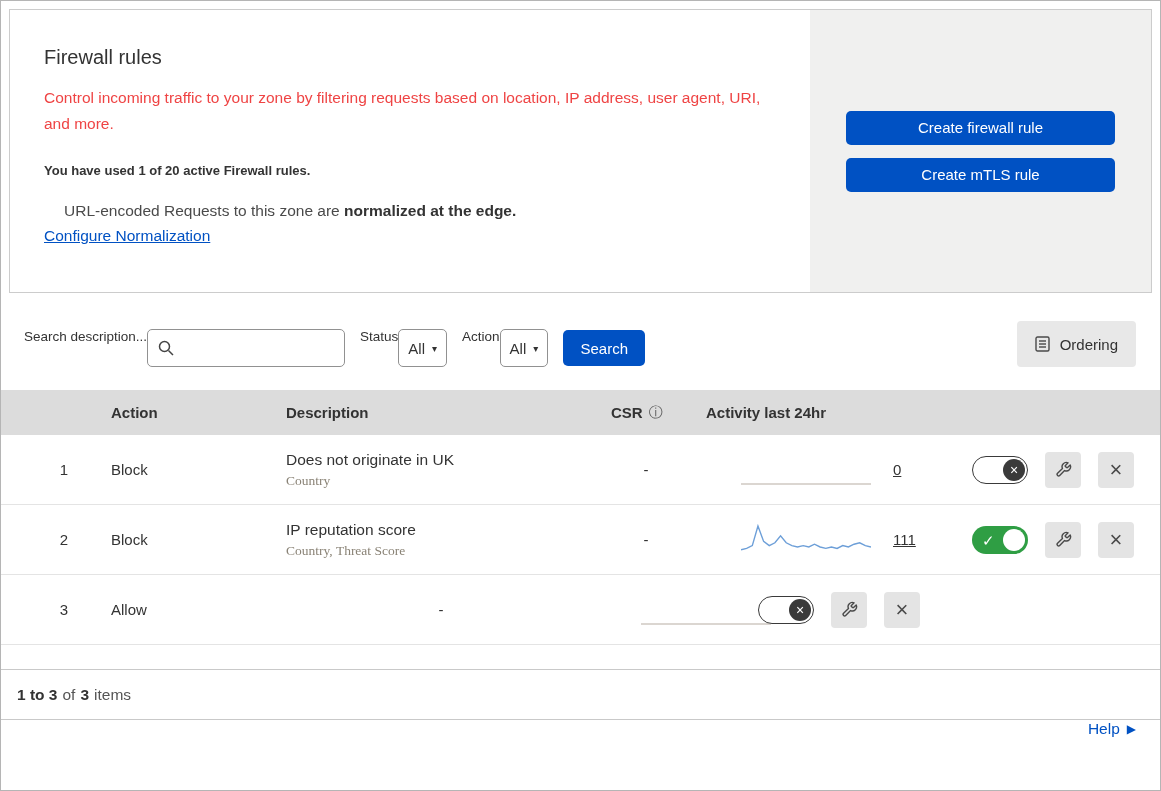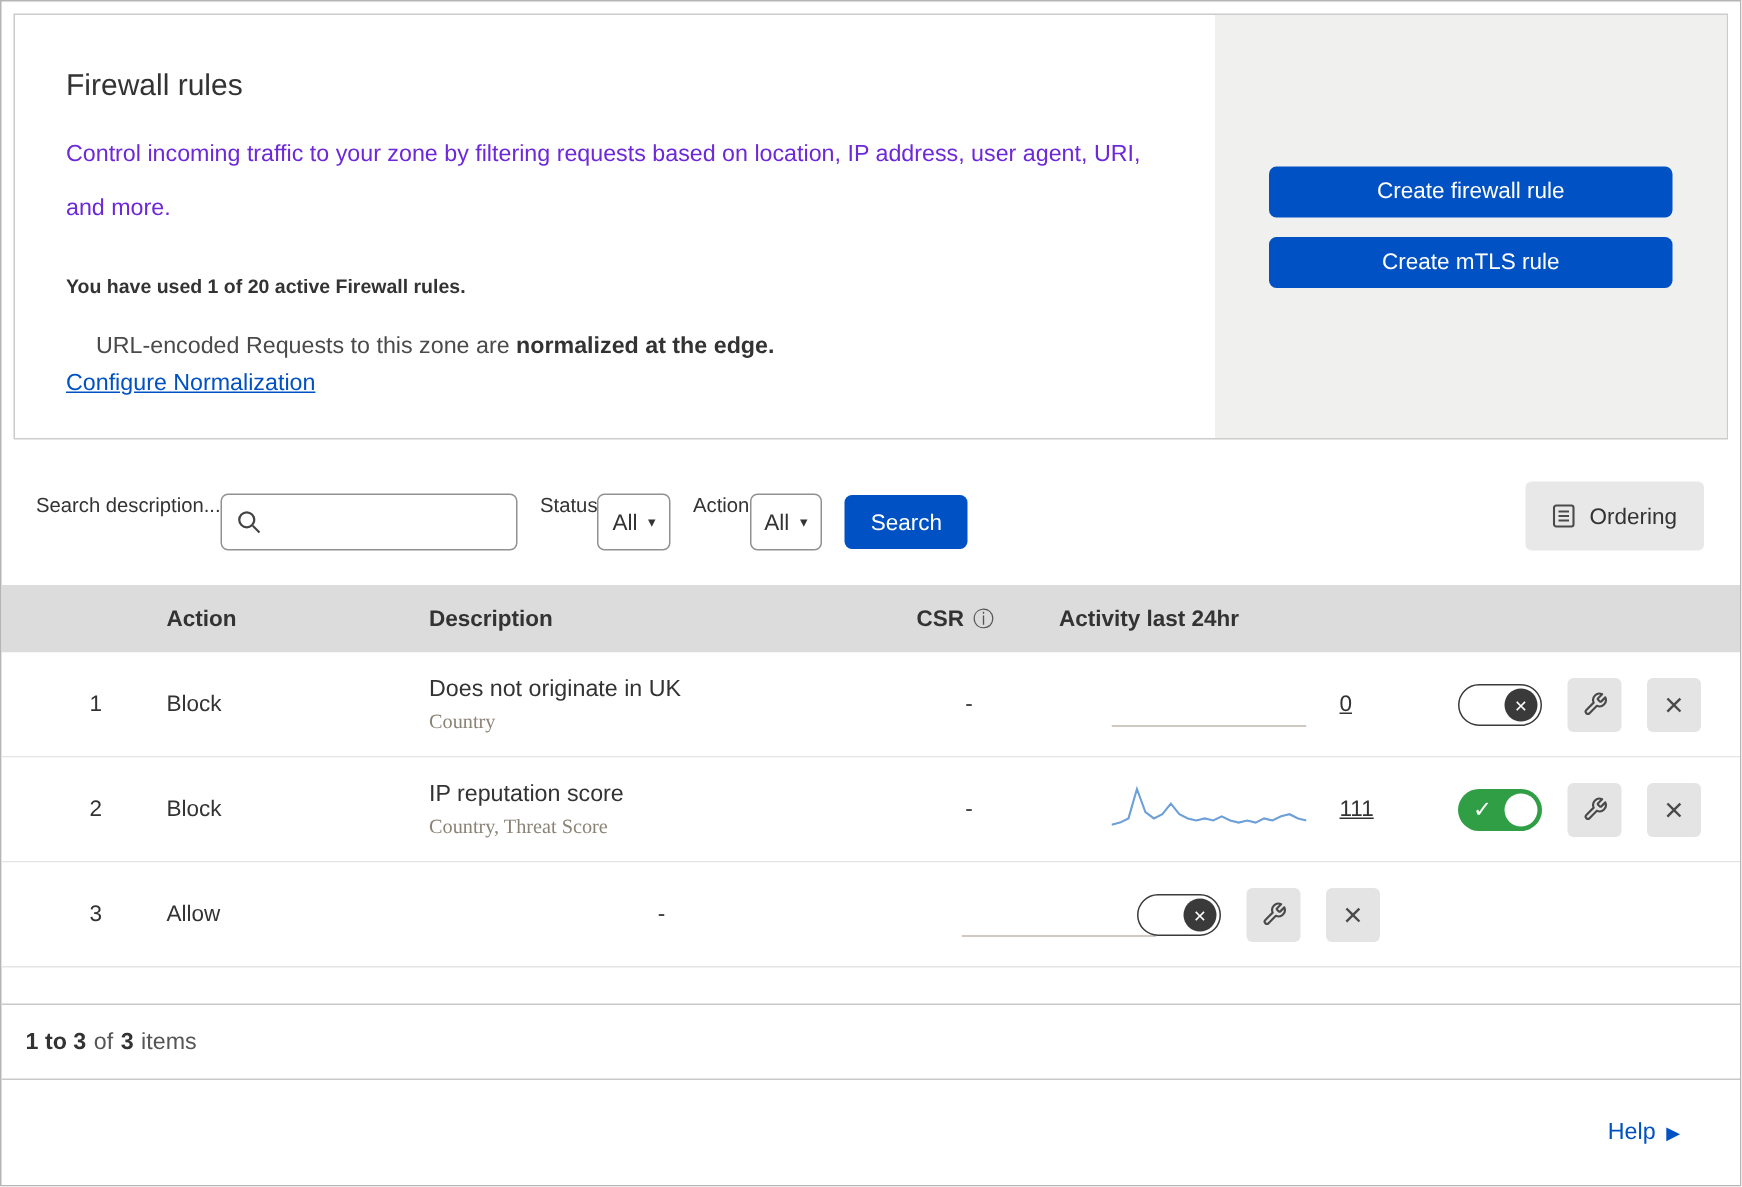--- a/index.html
+++ b/index.html
@@ -21,21 +21,21 @@
   
   .top-card {
     margin: 8px 8px 0 8px;
     border: 1px solid #ccc;
     display: flex;
     height: 284px;
     flex: none;
   }
   .top-left { flex: 1; padding: 36px 40px 0 34px; background: #fff; }
   .page-title { font-size: 20px; font-weight: 400; color: #333; margin-bottom: 16px; }
-  .desc { font-size: 15.5px; line-height: 36px; color: #6d28d9; max-width: 735px; margin-bottom: 26px; }
+  .desc { font-size: 15.5px; line-height: 26px; color: #ef4444; max-width: 735px; margin-bottom: 26px; }
   .usage { font-size: 13px; font-weight: 700; color: #333; margin-bottom: 24px; }
   .norm { font-size: 15.5px; color: #4a4a4a; margin-bottom: 7px; margin-left: 20px; }
   .norm strong { color: #333; }
   .text-link { color: #0051c3; text-decoration: underline; font-size: 15.5px; cursor: pointer; display: inline-block; }
   .top-right {
     width: 341px;
     background: #f0f0ef;
     display: flex;
     flex-direction: column;
     justify-content: center;
@@ -167,22 +167,22 @@
     border-bottom: 1px solid #c9c9c9;
     display: inline-flex; align-items: center; gap: 5px;
     padding-left: 16px;
     font-size: 15.5px;
     flex: none;
   }
   .items-footer .bold { font-weight: 700; color: #333; }
   .items-footer .muted { color: #555; }
   .help-bar {
     flex: 1;
-    display: flex; align-items: center; justify-content: flex-end;
-    padding-right: 40px;
+    display: flex; align-items: flex-start; justify-content: flex-end;
+    padding-right: 24px;
   }
   .help-link {
     color: #0051c3; font-size: 15.5px; cursor: pointer;
     display: inline-flex; align-items: center; gap: 7px;
   }
   .help-arrow { font-size: 12px; }
 </style>
 </head>
 <body>
 

